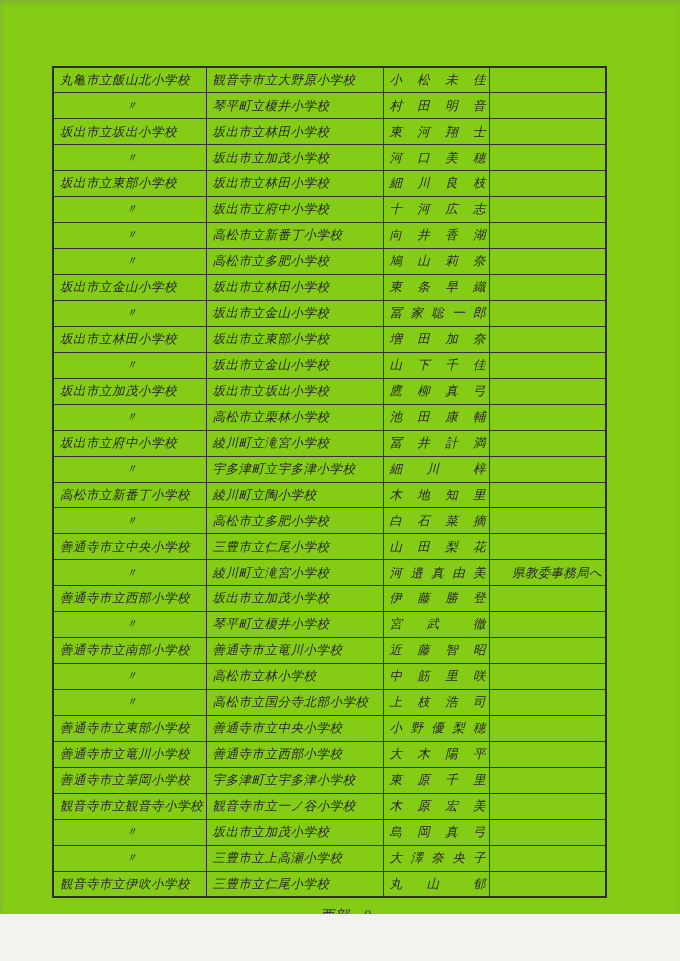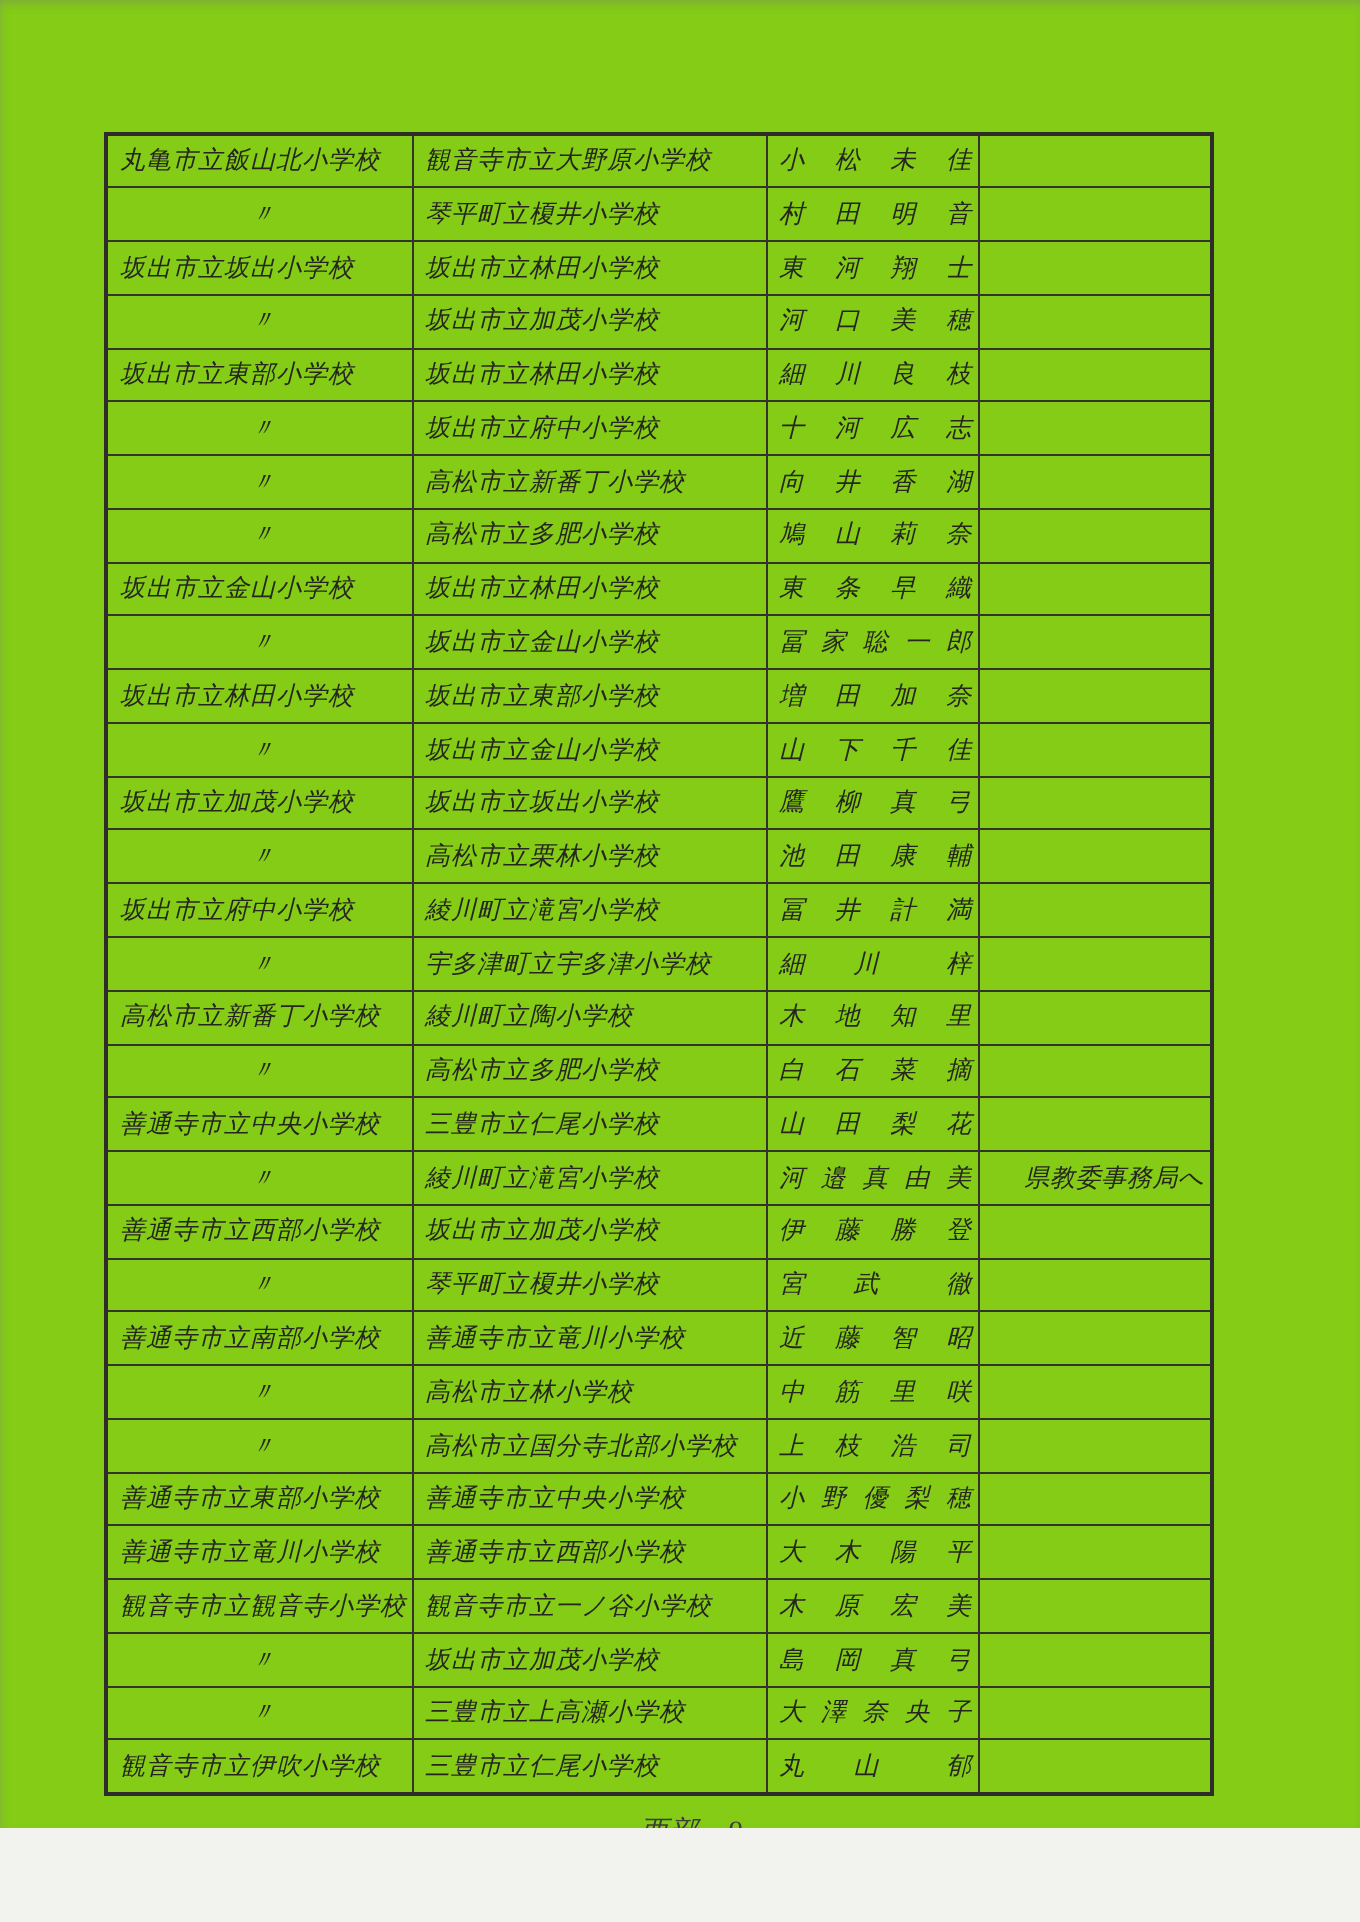--- a/index.html
+++ b/index.html
@@ -228,20 +228,26 @@
           <td class="name">小 野 優 梨 穂</td>
           <td class="note"></td>
         </tr>
         <tr>
           <td class="school">善通寺市立竜川小学校</td>
           <td class="school">善通寺市立西部小学校</td>
           <td class="name">大 木 陽 平</td>
           <td class="note"></td>
         </tr>
         <tr>
+          <td class="school">善通寺市立筆岡小学校</td>
+          <td class="school">宇多津町立宇多津小学校</td>
+          <td class="name">東 原 千 里</td>
+          <td class="note"></td>
+        </tr>
+        <tr>
           <td class="school">観音寺市立観音寺小学校</td>
           <td class="school">観音寺市立一ノ谷小学校</td>
           <td class="name">木 原 宏 美</td>
           <td class="note"></td>
         </tr>
         <tr>
           <td class="ditto">〃</td>
           <td class="school">坂出市立加茂小学校</td>
           <td class="name">島 岡 真 弓</td>
           <td class="note"></td>

